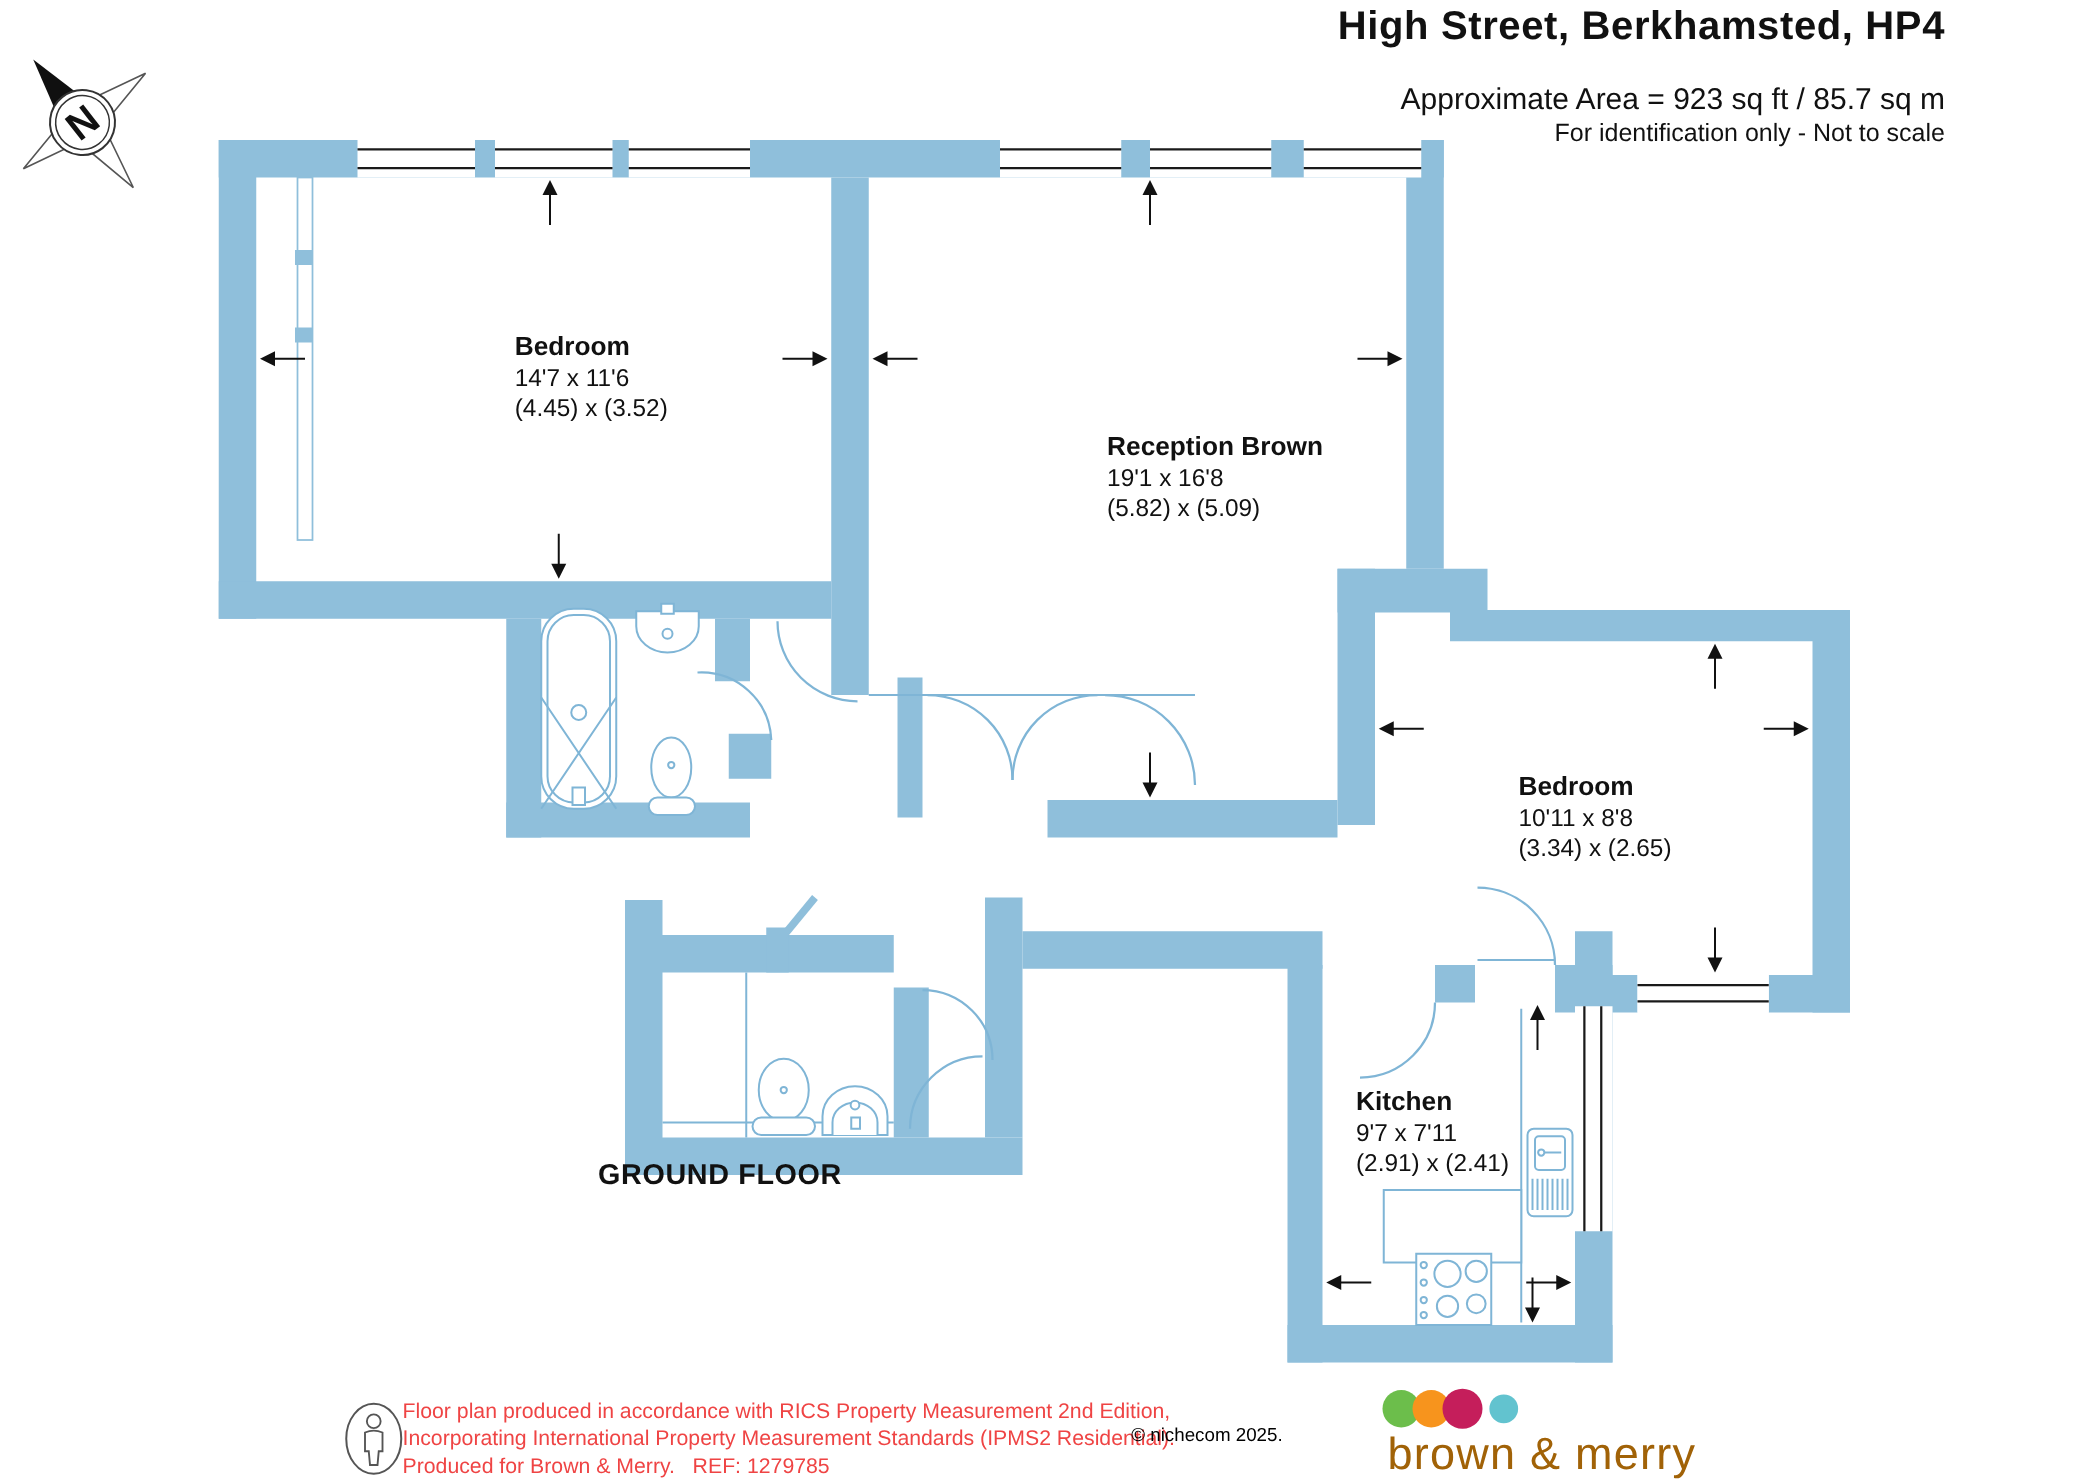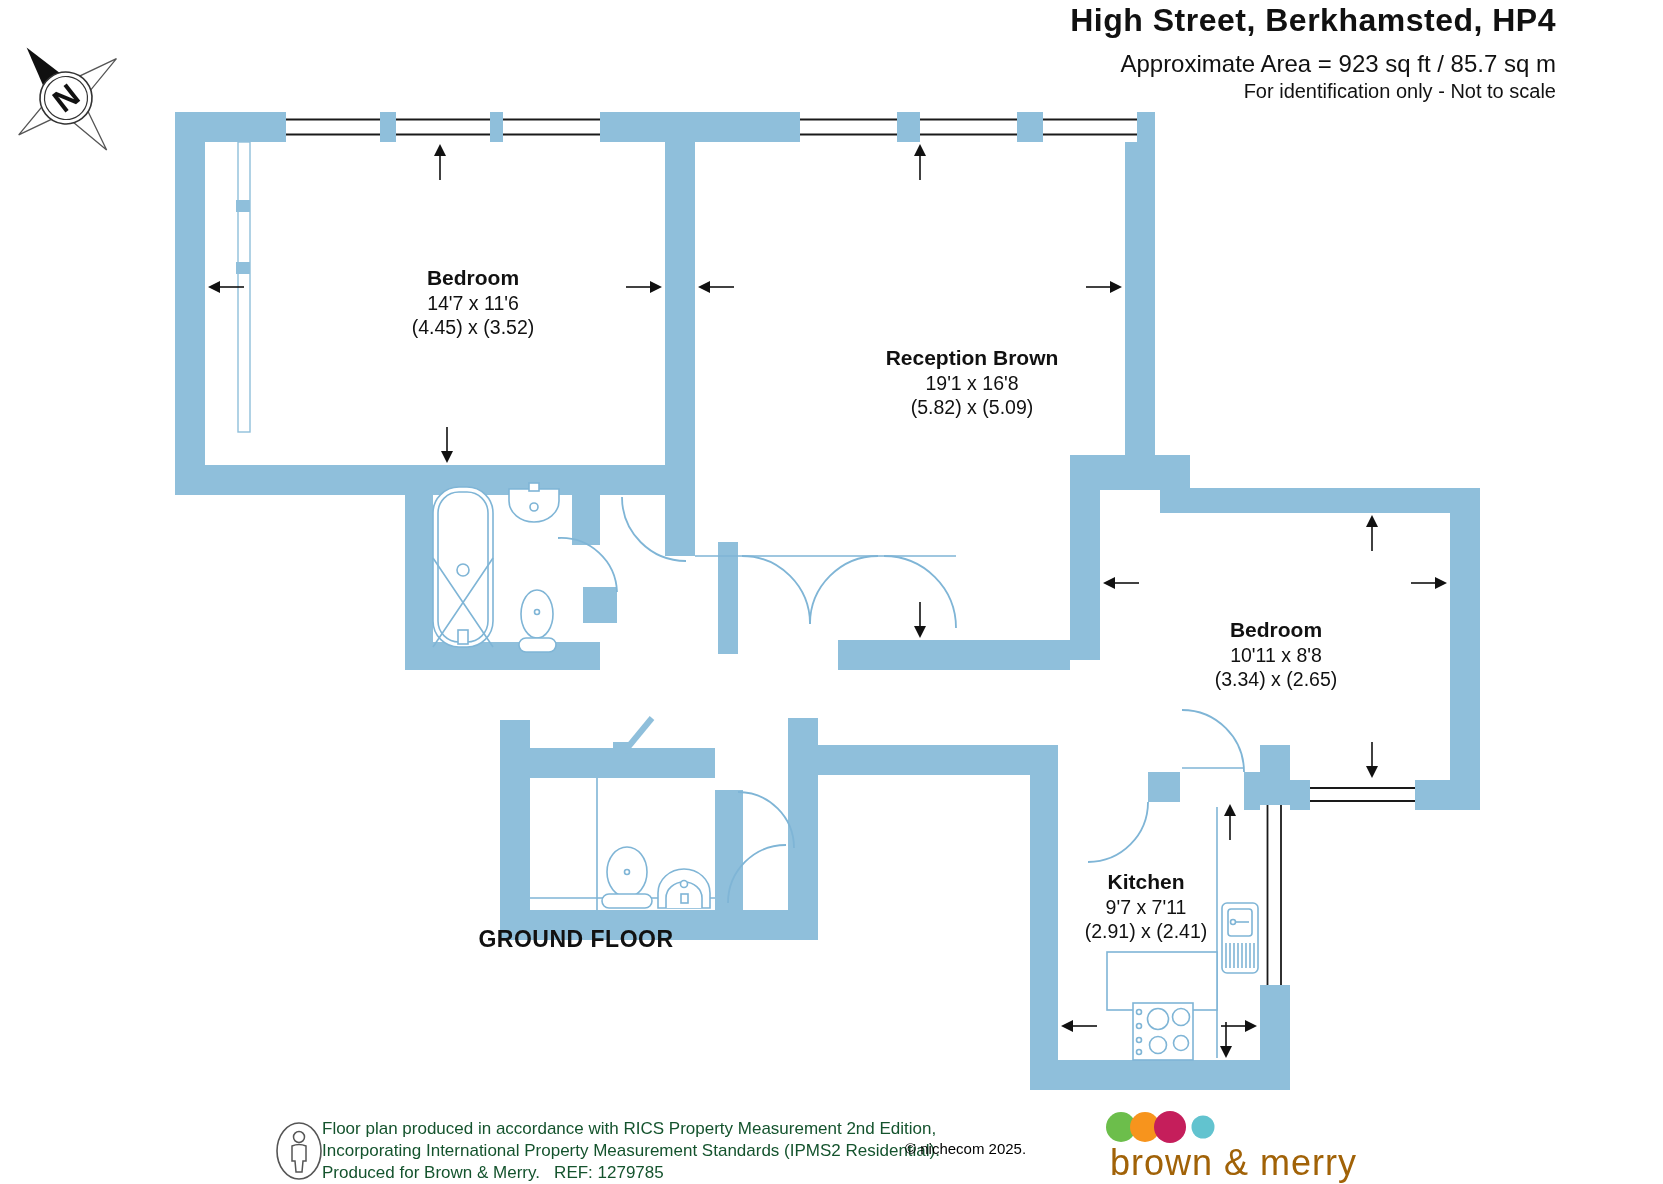--- a/index.html
+++ b/index.html
@@ -8,28 +8,28 @@
   svg.plan{position:absolute;left:0;top:0;}
   .wall{fill:var(--wall,#8FBFDB);}
   .thin{stroke:var(--fixline,#7FB5D6);stroke-width:1.6;fill:none;}
   .arc{stroke:var(--fixline,#7FB5D6);stroke-width:1.8;fill:none;}
   .fixture{stroke:var(--fixline,#7FB5D6);stroke-width:1.6;fill:#fff;}
   .glz{stroke:#1a1a1a;stroke-width:1.8;}
   .dimarrow line{stroke:#111;stroke-width:1.6;}
   .dimarrow polygon{fill:#111;}
   .hdr{position:absolute;right:107px;top:0;text-align:right;}
   .hdr-title{font-size:32px;font-weight:bold;line-height:40px;letter-spacing:0.5px;}
-  .hdr-area{font-size:24px;margin-top:10px;}
+  .hdr-area{font-size:24px;margin-top:26px;}
   .hdr-note{font-size:20px;margin-top:2px;}
-  .room-label{position:absolute;transform:translateX(-50%);text-align:center;white-space:nowrap;}
+  .room-label{position:absolute;transform:translateX(-50%);white-space:nowrap;}
   .room-name{font-weight:bold;font-size:21px;line-height:24.5px;}
   .room-dims{font-size:19.5px;line-height:24.5px;}
   .floor-label{position:absolute;left:576px;top:926px;transform:translateX(-50%);
                font-size:23px;font-weight:bold;letter-spacing:0.5px;text-align:right;}
-  .foot-text{position:absolute;left:322px;top:1118px;font-size:17px;line-height:22px;color:#14532d;}
+  .foot-text{position:absolute;left:322px;top:1118px;font-size:17px;line-height:22px;color:#ef4444;}
   .foot-text div{white-space:pre-wrap;}
   .foot-copy{position:absolute;left:905px;top:1140px;font-size:15px;color:#000000;}
   .brand-text{position:absolute;left:1110px;top:1142px;font-size:36px;color:#a16207;letter-spacing:1px;}
 </style>
 </head>
 <body>
 
 <div class="page">
 
   <svg class="plan" width="1663" height="1184" viewBox="0 0 1663 1184">

